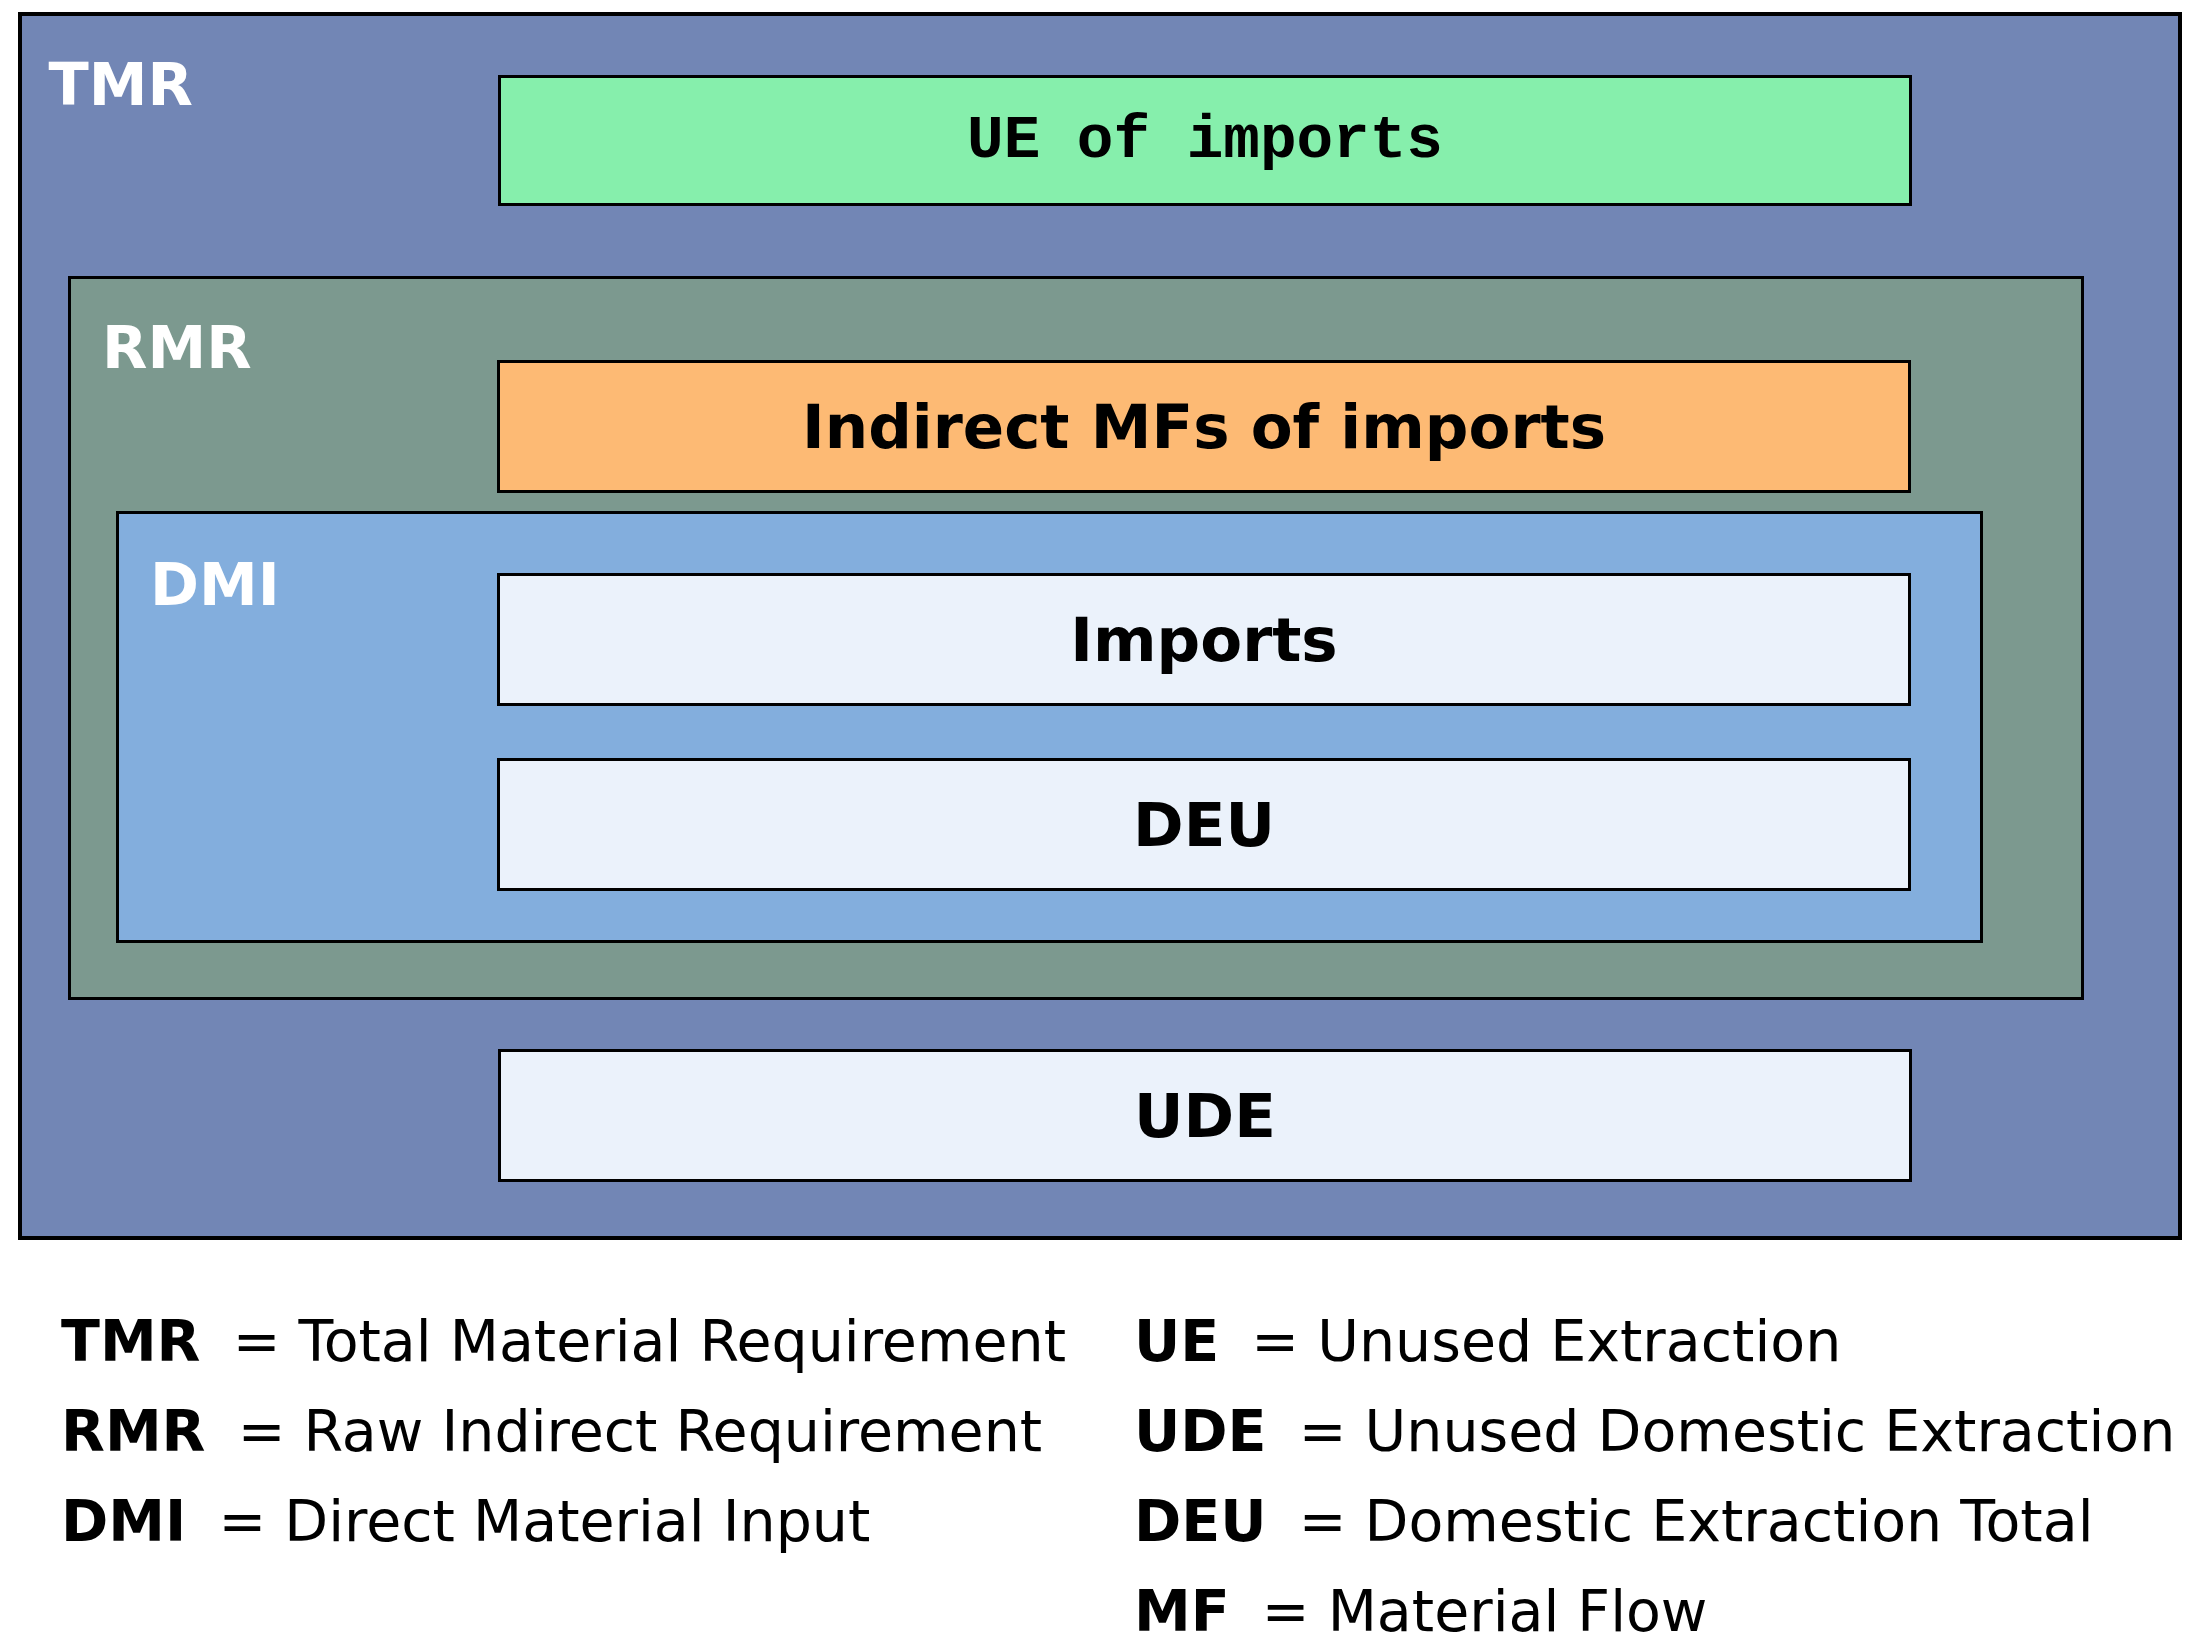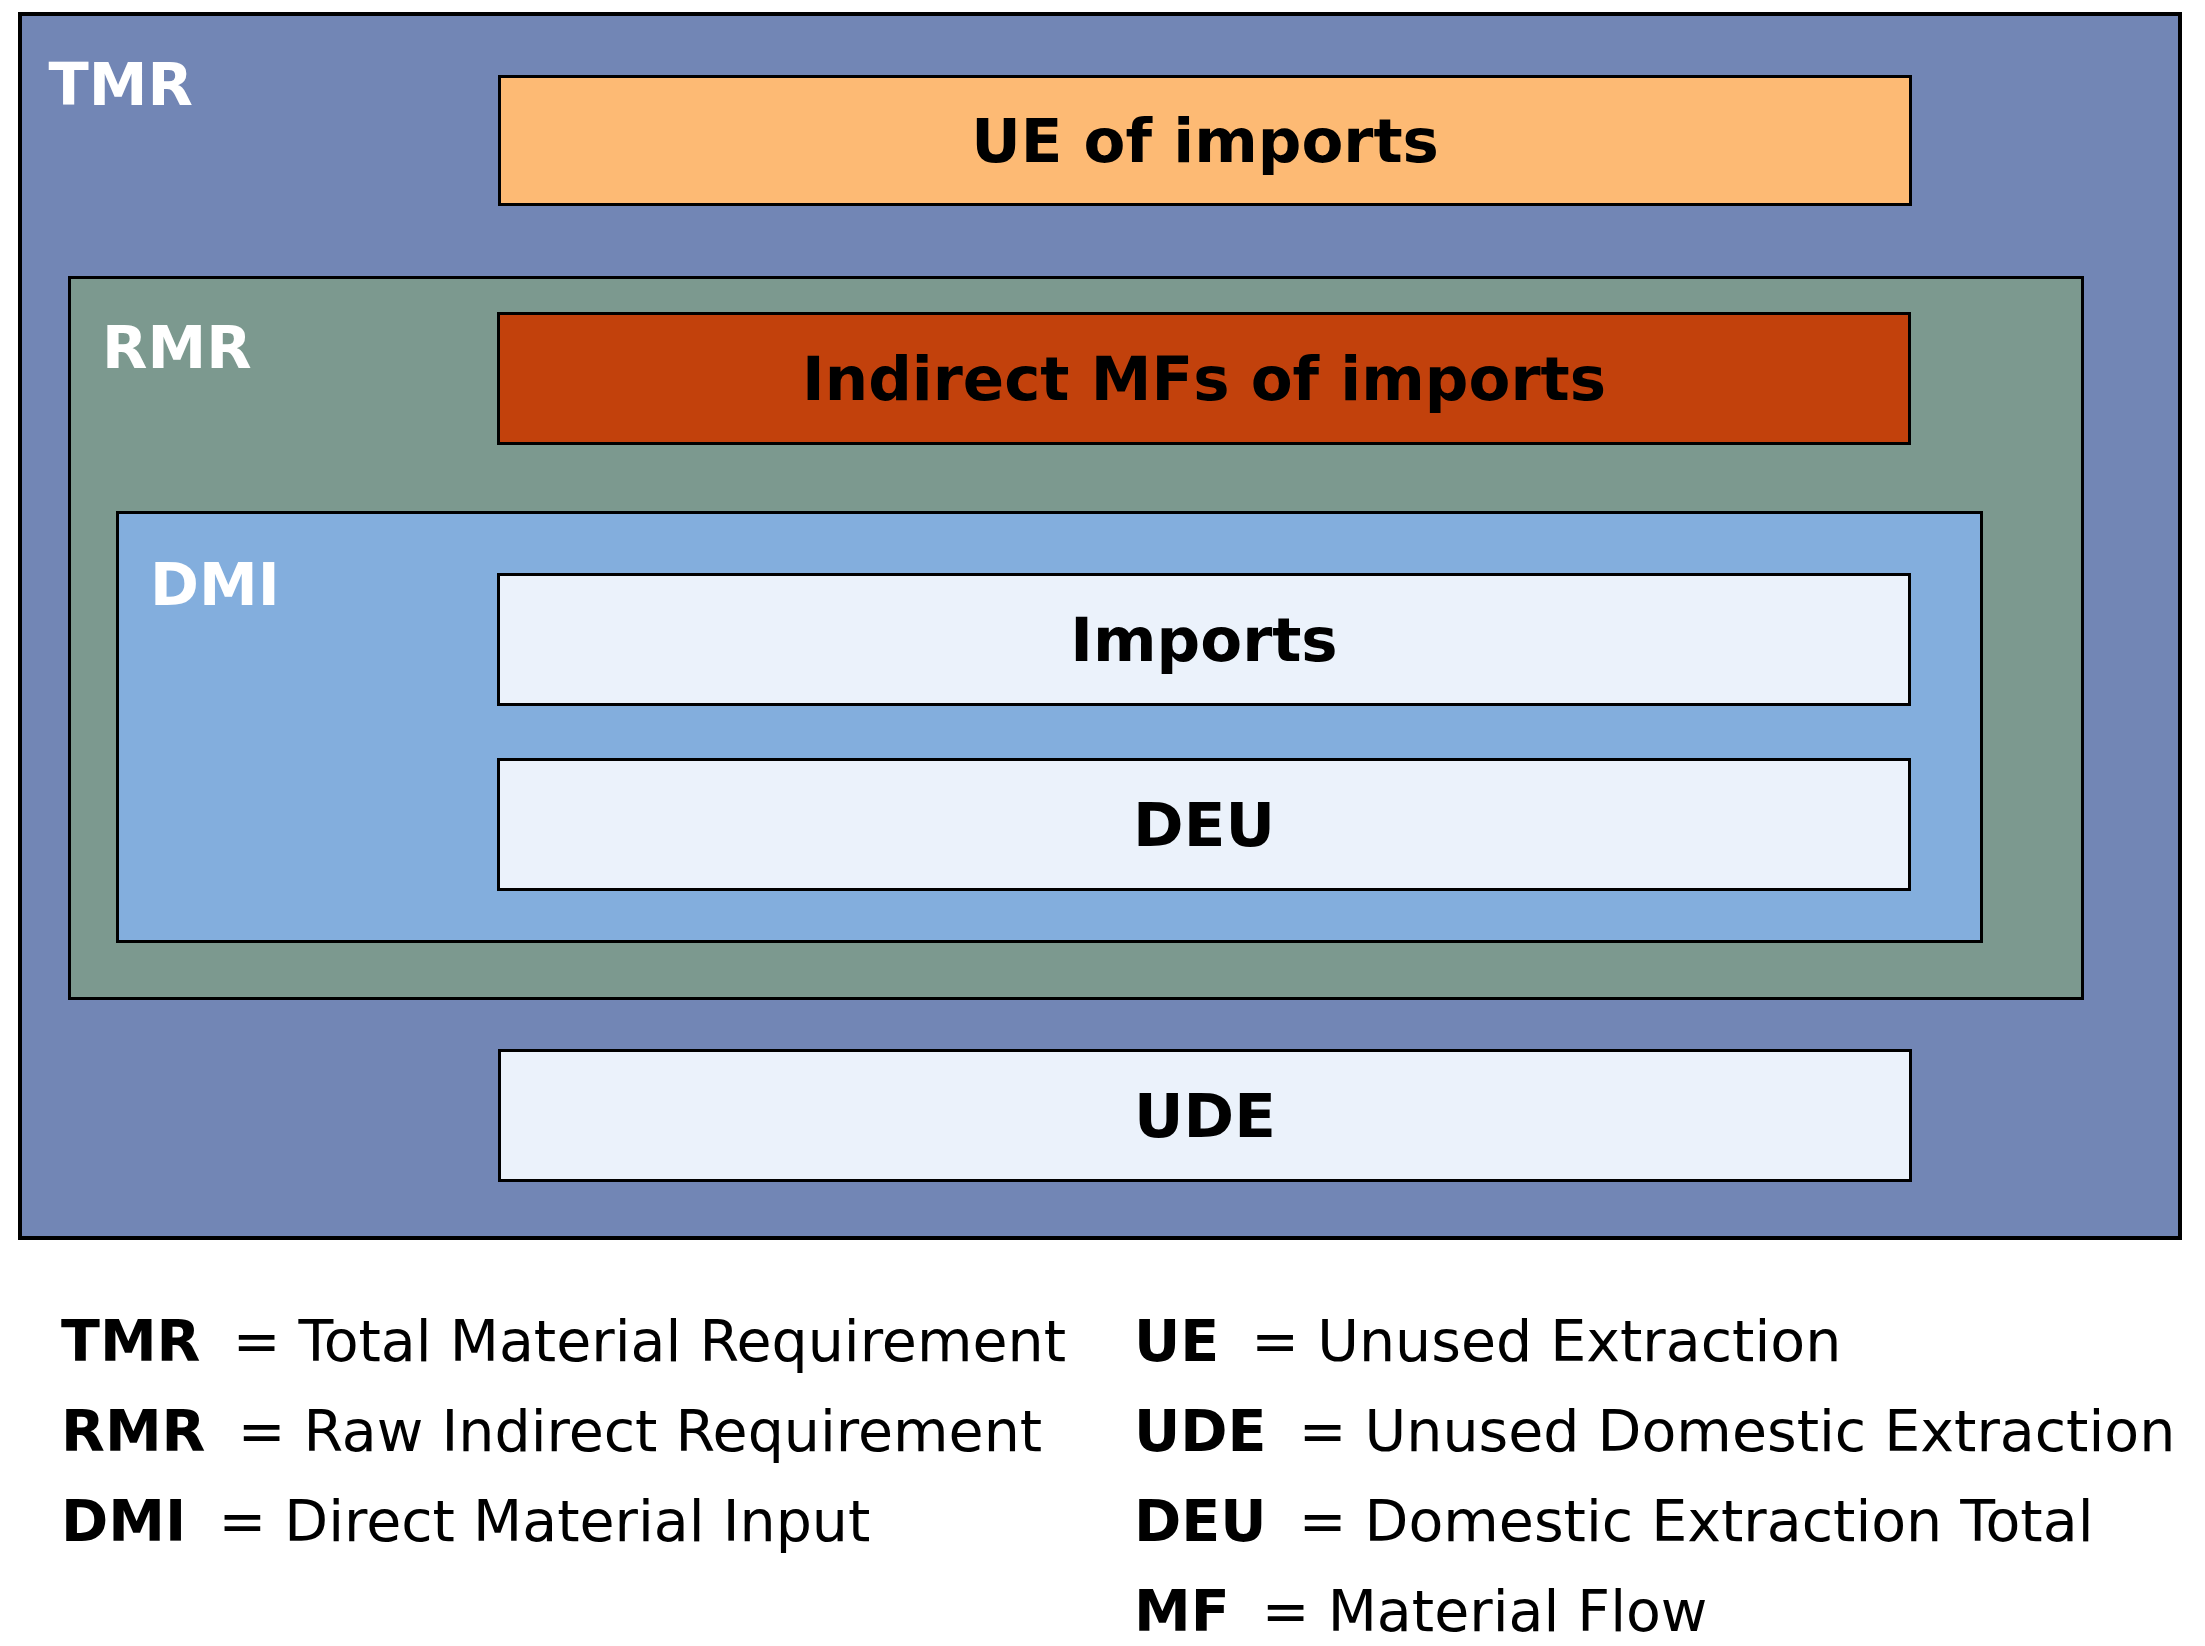--- a/index.html
+++ b/index.html
@@ -37,28 +37,28 @@
   .legend-def{font-weight:normal;margin-left:14px;text-align:center;}
 </style>
 </head>
 <body>
 
 <div class="canvas">
 
   <div class="box tmr" style="background-color: rgb(114, 134, 181);">
     <span class="corner-label">TMR</span>
 
-    <div class="bar bar-ue" style="background-color: #fdba74;">
+    <div class="bar bar-ue" style="background-color: #86efac; font-family: Liberation Mono, monospace;">
       <span>UE of imports</span>
     </div>
 
     <div class="box rmr" style="background-color: rgb(124, 153, 143);">
       <span class="corner-label">RMR</span>
 
-      <div class="bar bar-indirect" style="background-color: #c2410c;">
+      <div class="bar bar-indirect" style="background-color: #fdba74; margin-top: 48px;">
         <span>Indirect MFs of imports</span>
       </div>
 
       <div class="box dmi" style="background-color: rgb(131, 174, 221);">
         <span class="corner-label">DMI</span>
 
         <div class="bar bar-imports" style="background-color: rgb(235, 242, 251);">
           <span>Imports</span>
         </div>
 

